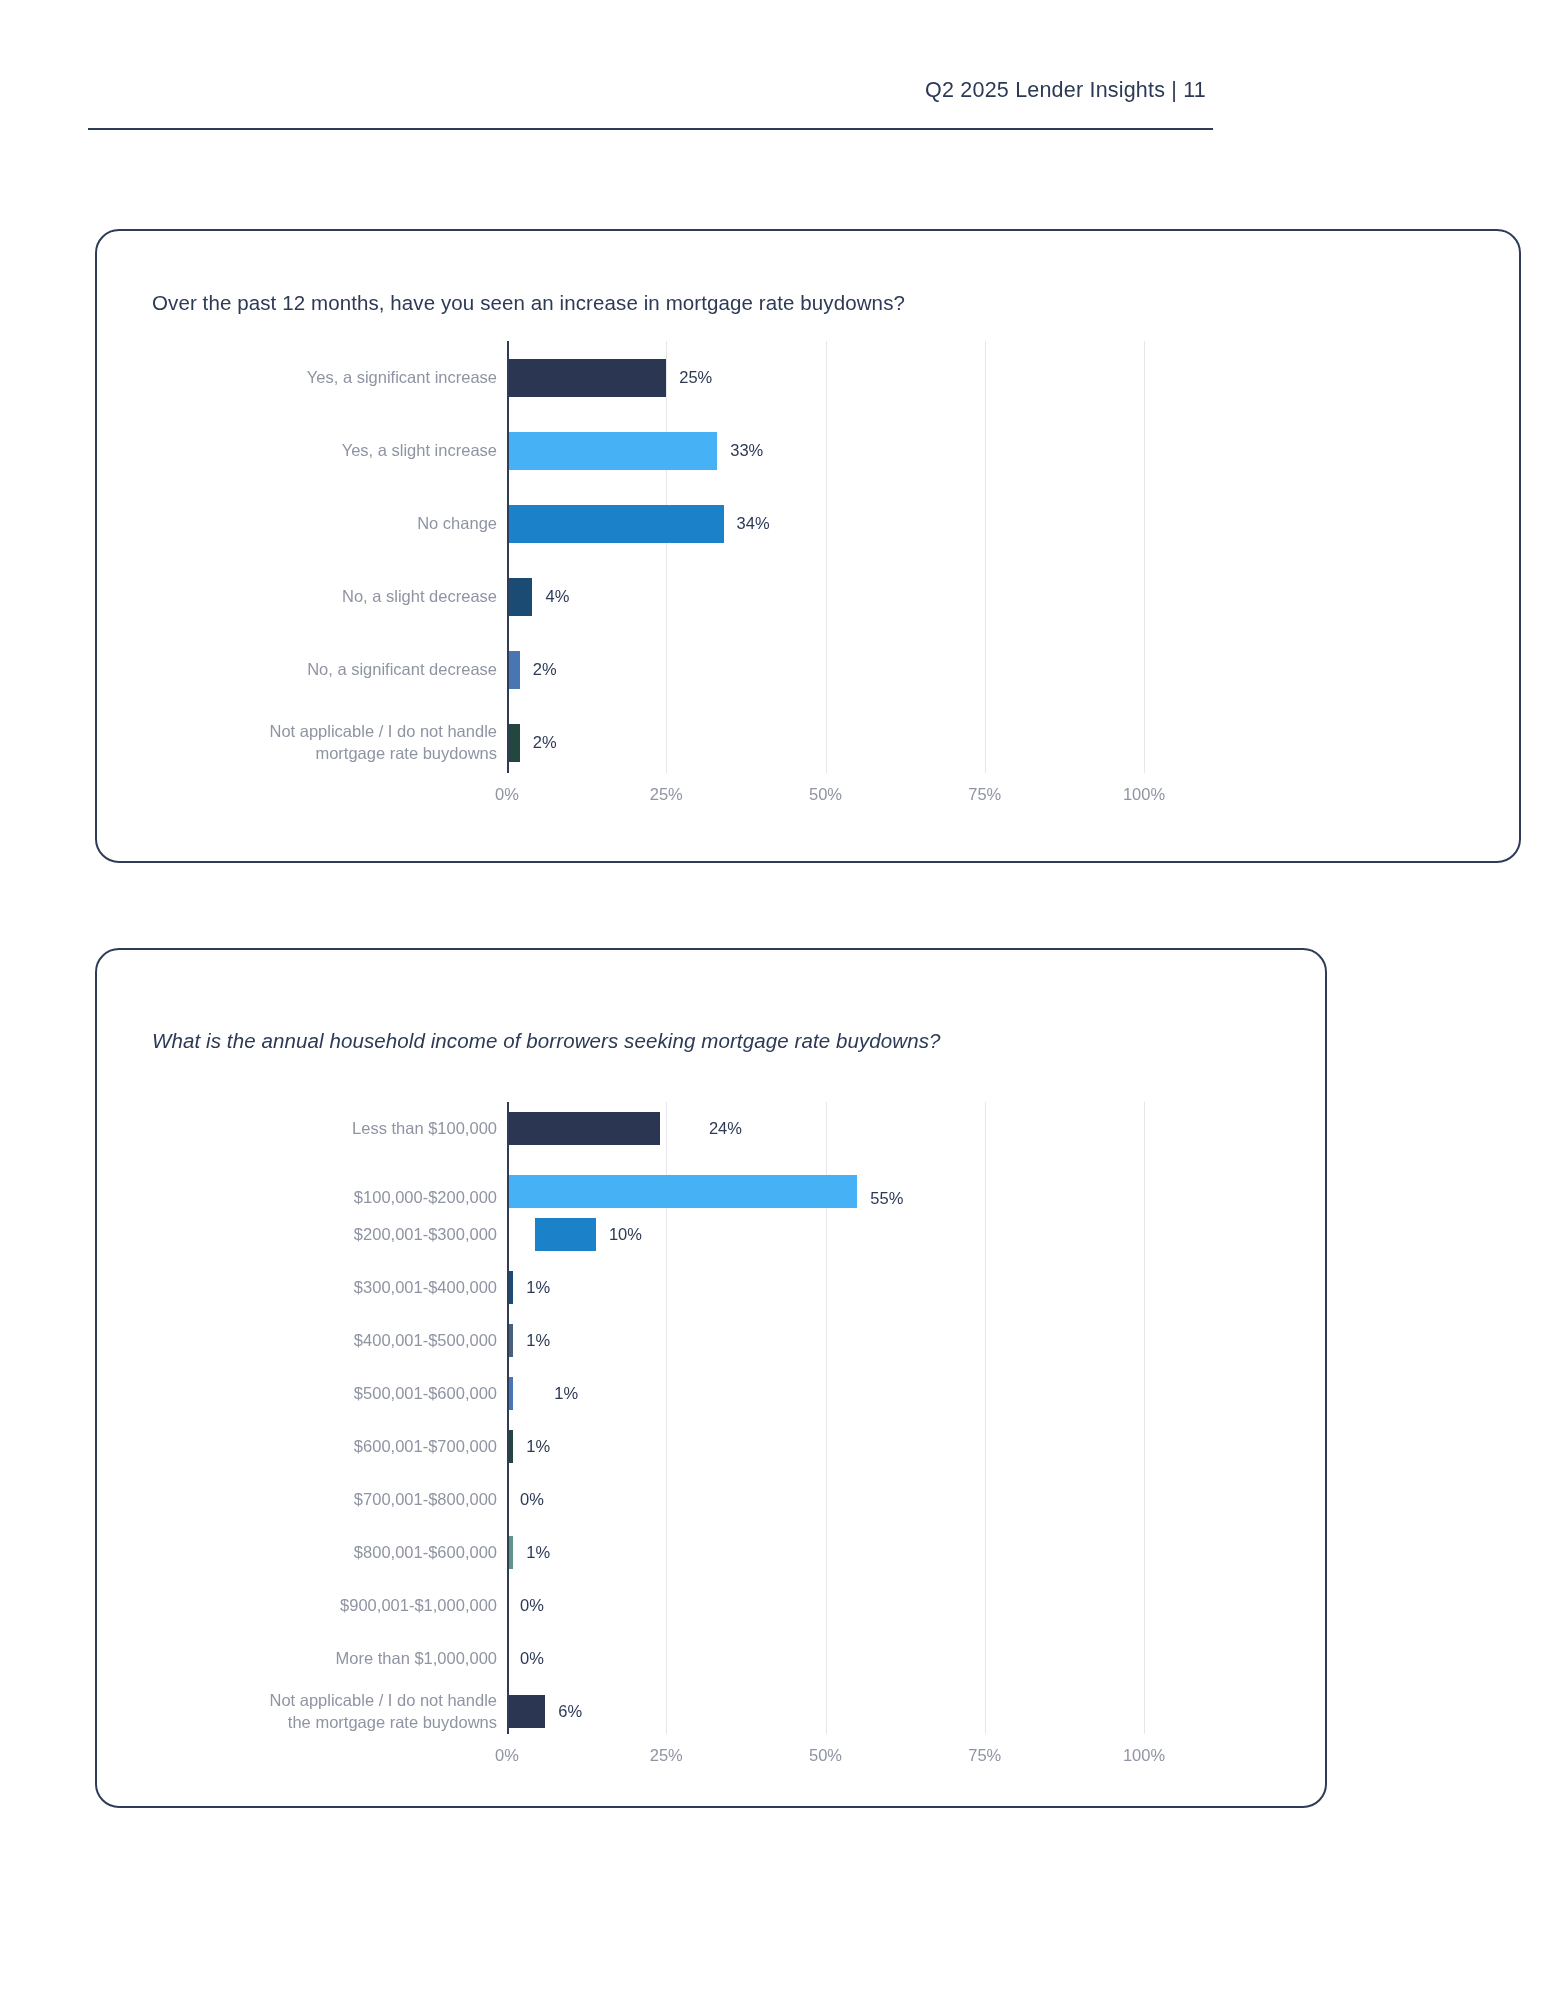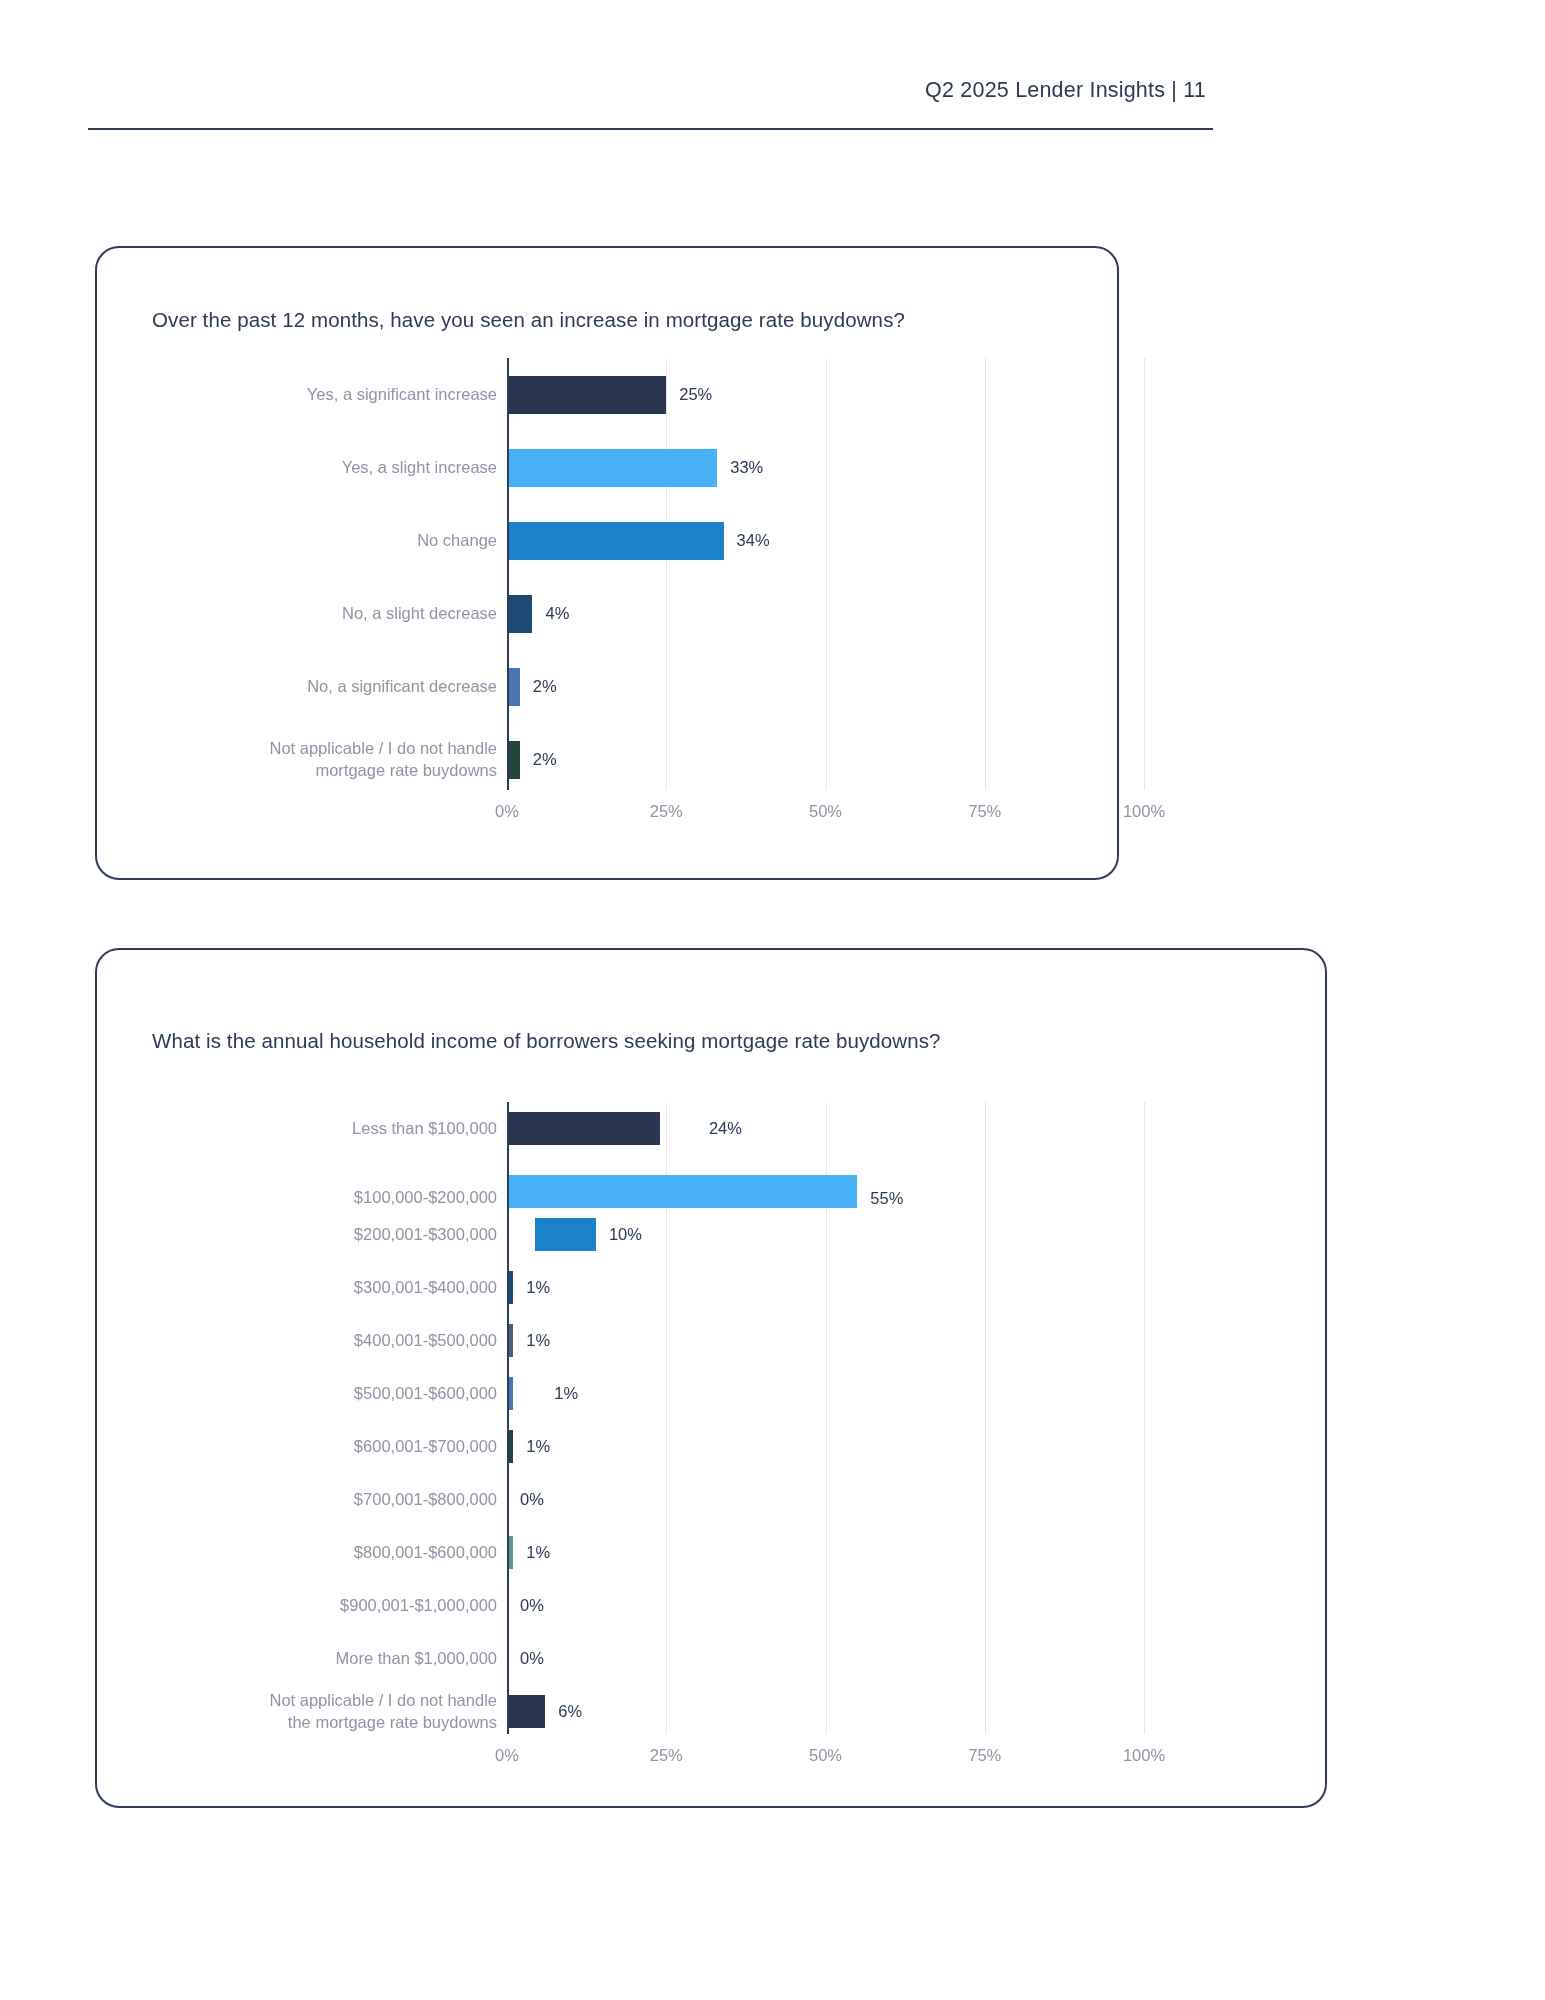--- a/index.html
+++ b/index.html
@@ -41,33 +41,33 @@
     background: #2f3c57;
   }
 
   
   .card {
     position: absolute;
     border: 2px solid #2f3c57;
     border-radius: 24px;
     background: #ffffff;
   }
-  #card-1 { left: 95px; top: 246px;  width: 1024px; height: 634px; }
+  #card-1 { left: 95px; top: 229px;  width: 1426px; height: 634px; }
   #card-2 { left: 95px; top: 948px;  width: 1232px; height: 860px; }
 
   .card-title {
     position: absolute;
     left: 55px;
     font-size: 20.5px;
     color: #2c3a55;
     letter-spacing: 0.1px;
     white-space: nowrap;
   }
   #card-1 .card-title { top: 60px; }
-  #card-2 .card-title { top: 79px; }
+  #card-2 .card-title { top: 79px; font-style: italic; }
 
   
   .chart {
     position: absolute;
     left: 0;
     right: 0;
   }
   #chart-1 { top: 110px; height: 470px; }
   #chart-2 { top: 152px; height: 670px; }
 

